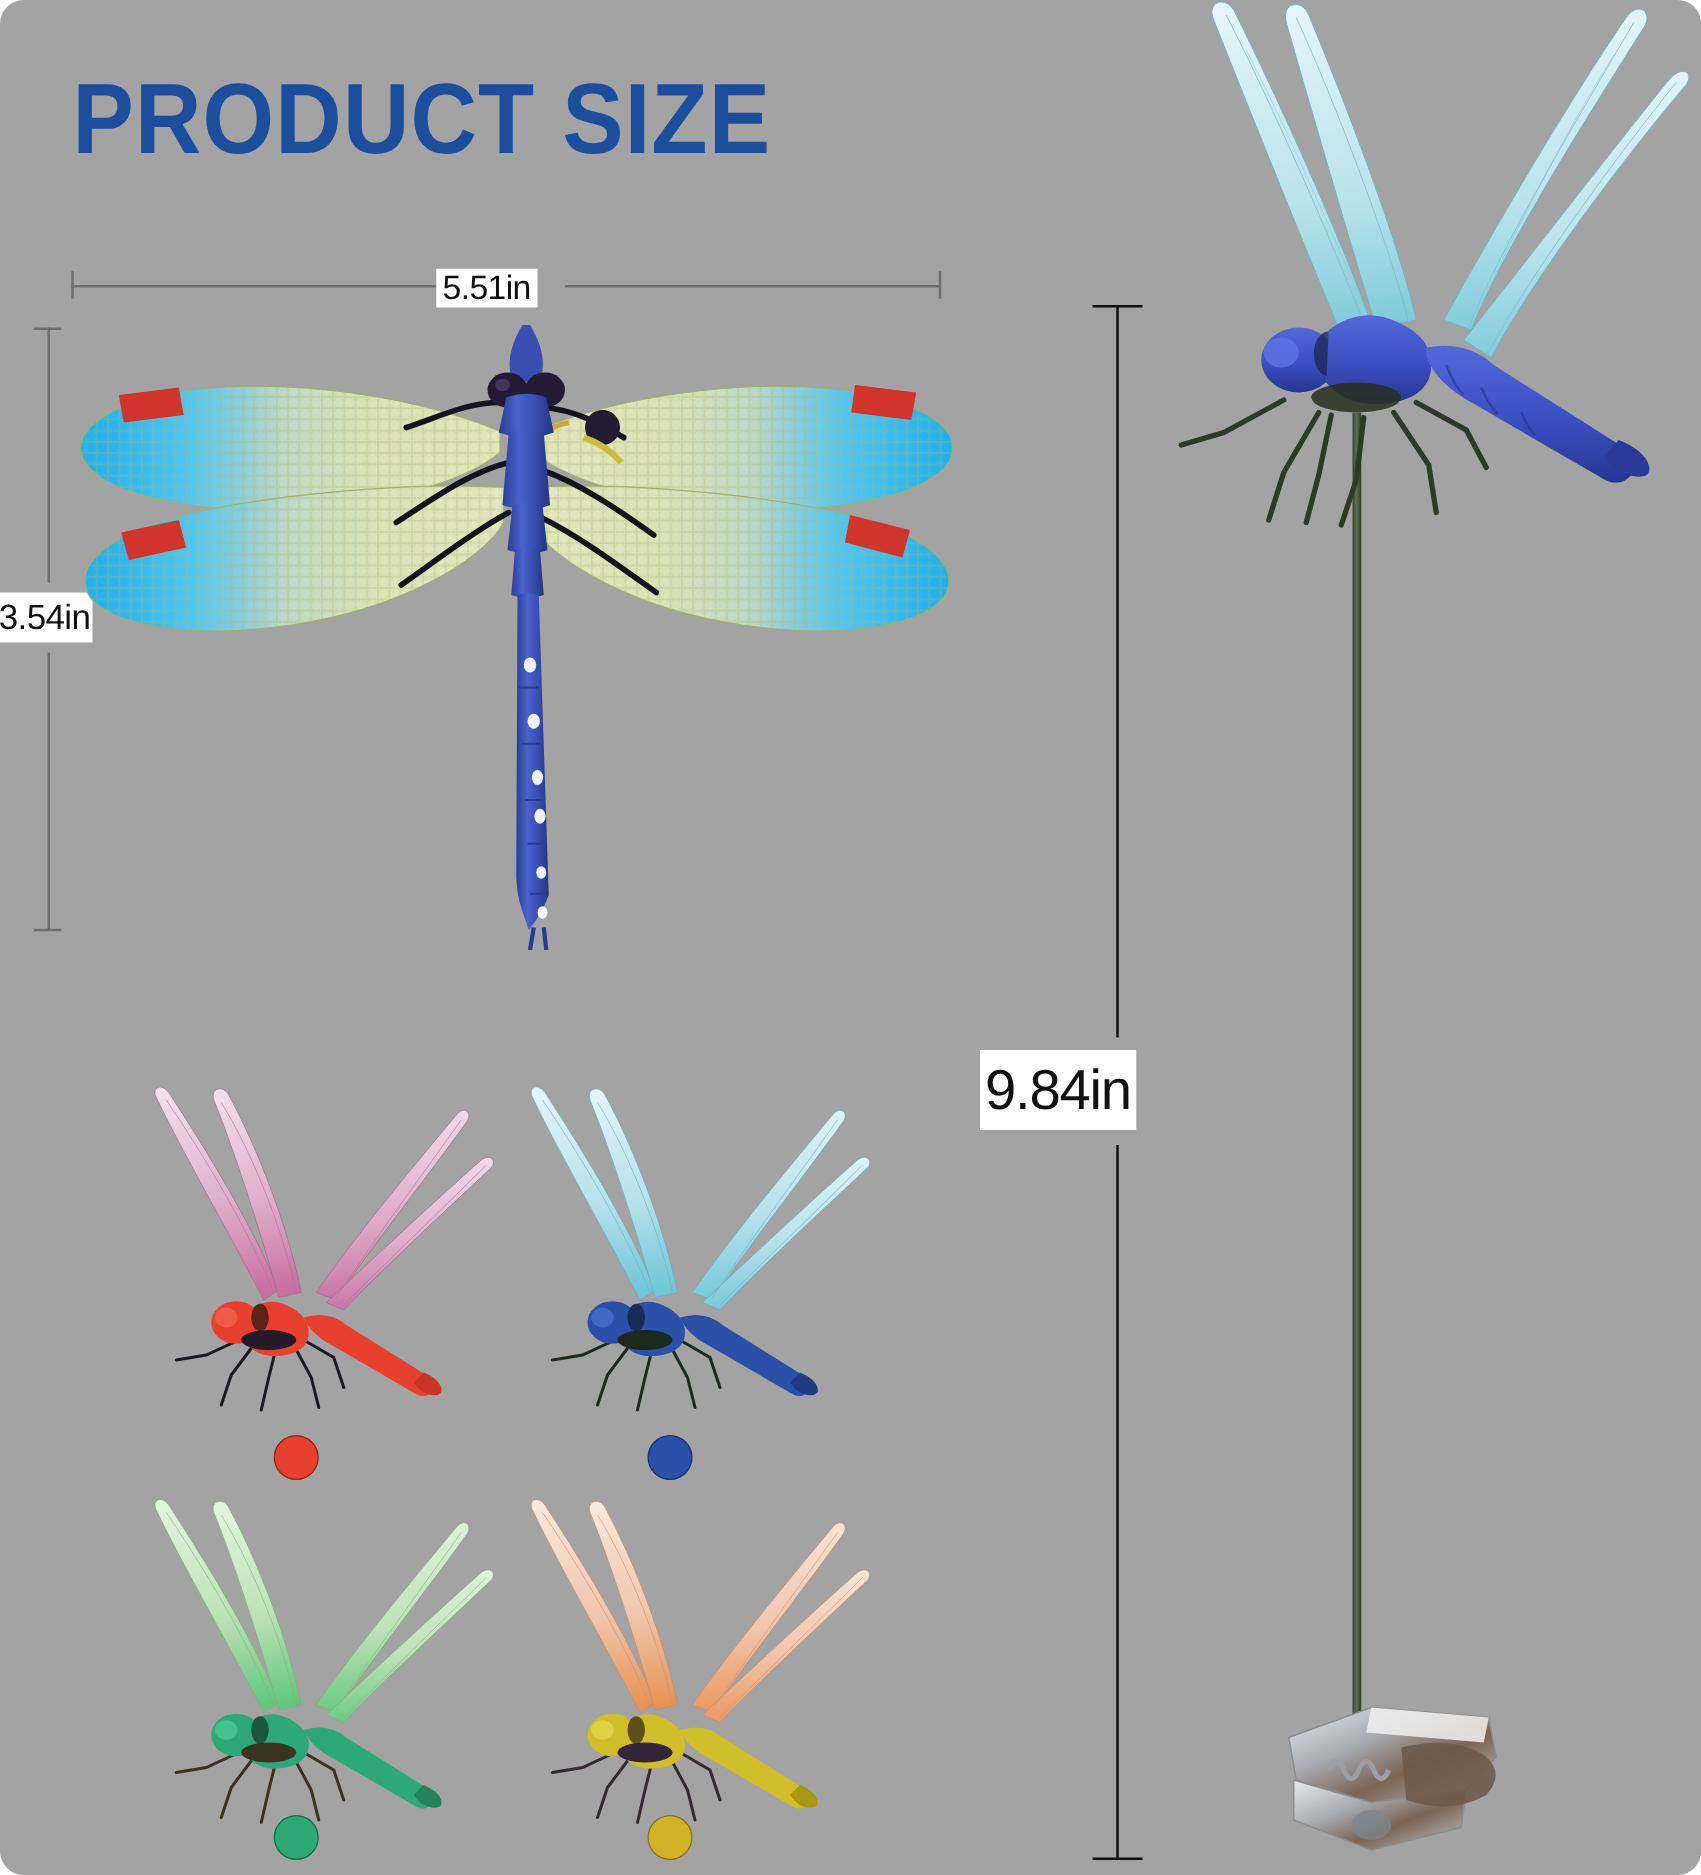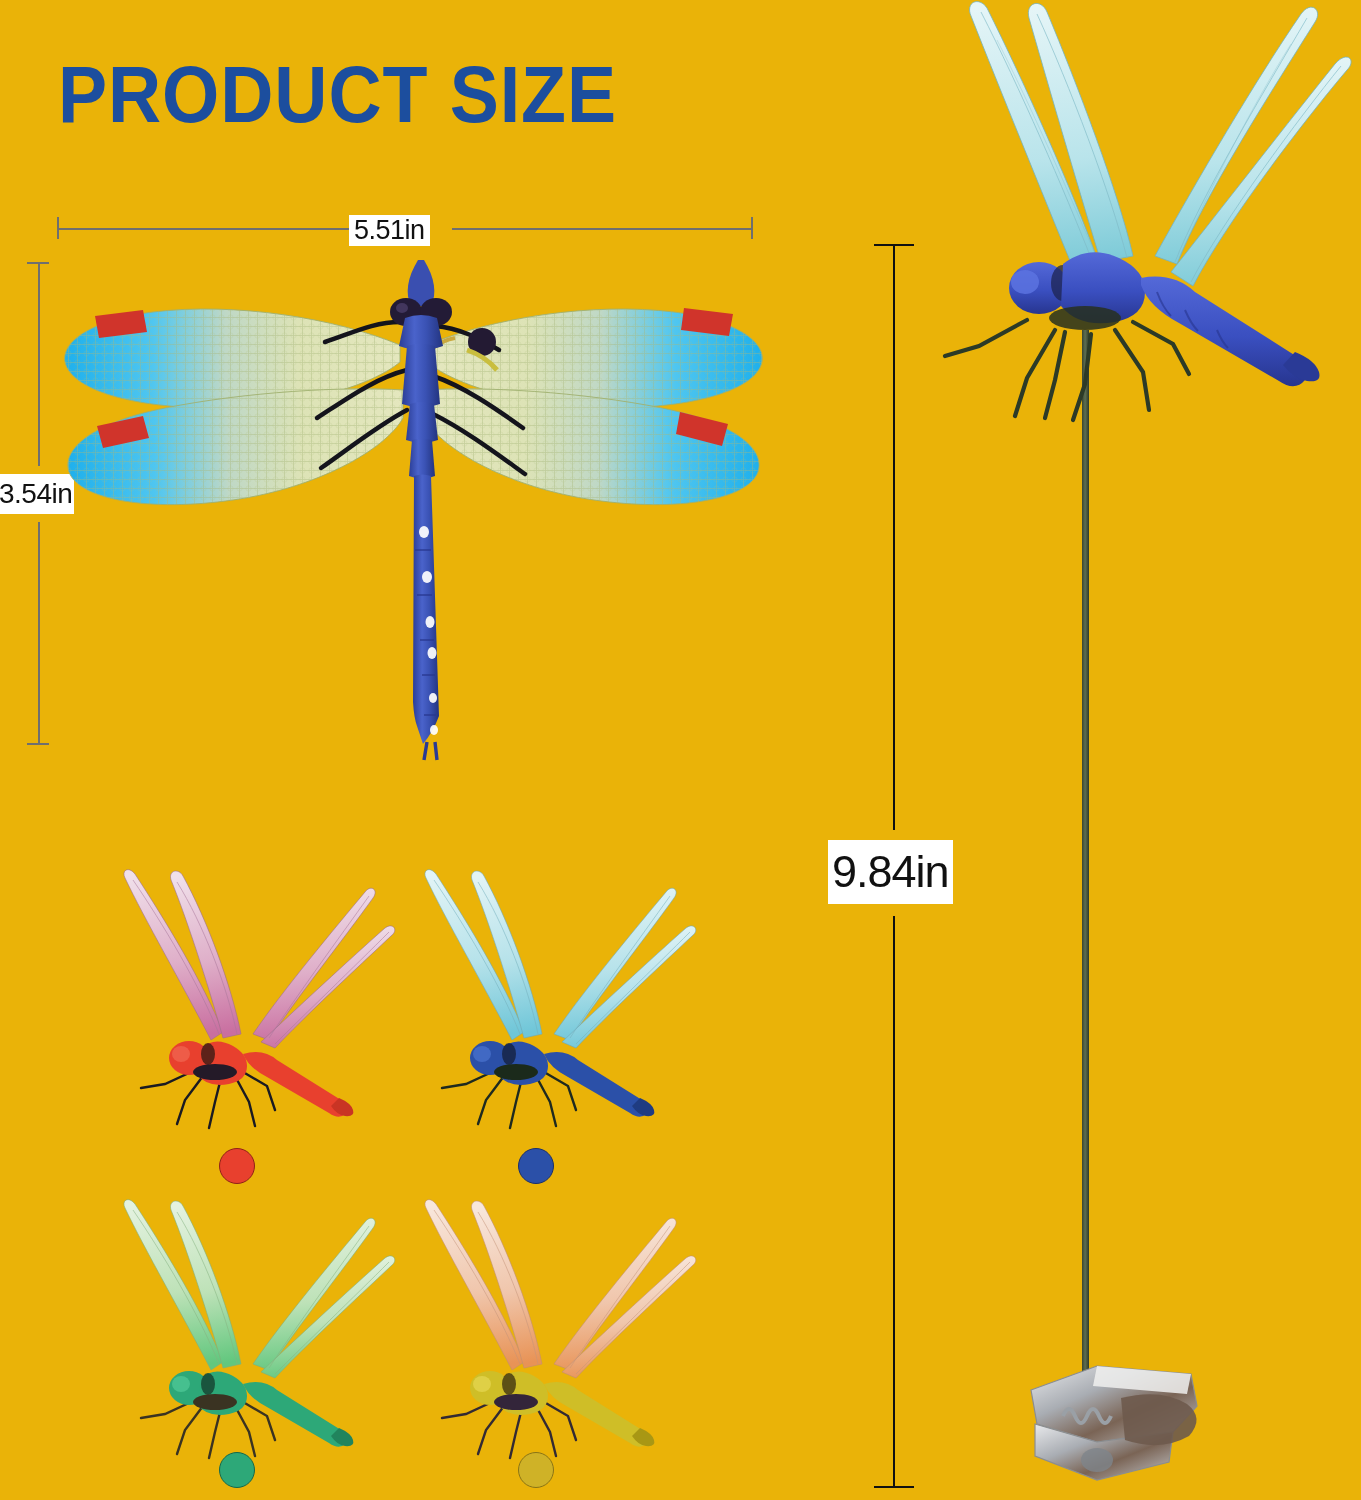--- a/index.html
+++ b/index.html
@@ -2,21 +2,21 @@
 <html><head>
 <meta charset="utf-8">
 <style>
   * { margin:0; padding:0; box-sizing:border-box; }
   html,body { background:#ffffff; }
   body {
     width:1361px; height:1500px;
     font-family:"Liberation Sans", sans-serif;
     position:relative; overflow:hidden;
   }
-  #stage { position:absolute; inset:0; background:#eab308; }
+  #stage { position:absolute; inset:0; background:#a3a3a3;border-radius:19px; }
 
   
   .title {
     position:absolute; left:58px; top:55px;
     font-size:80px; line-height:1;
     font-weight:700; letter-spacing:1px;
     color:#1c4e9e;
     transform:scaleX(0.92); transform-origin:left top;
     white-space:nowrap;
   }
@@ -29,21 +29,21 @@
   .cap-h { position:absolute; height:1.5px; width:22px; background:#6f6f6f; }
 
   .dim-label {
     position:absolute;
     font-family:"Liberation Sans", sans-serif;
     color:#111; background:#fff;
     white-space:nowrap;
   }
   .dim-top { font-size:27px; top:215px; left:349px; padding:0 5px; letter-spacing:-0.5px;}
   .dim-left { font-size:28px; top:474px; left:-3px; padding:4px 2px; letter-spacing:-0.5px;}
-  .dim-right { font-size:45px; top:840px; left:828px; padding:6px 4px; font-weight:400; letter-spacing:-1px;}
+  .dim-right { font-size:45px; top:840px; left:784px; padding:6px 4px; font-weight:400; letter-spacing:-1px;}
 
   
   .colors-head {
     position:absolute; left:296px; top:766px;
     white-space:nowrap; color:#111;
   }
   .colors-head .num { font-size:58px; font-weight:600; vertical-align:-4px; }
   .colors-head .word { font-size:44px; font-weight:400; letter-spacing:1.5px; margin-left:10px;}
 
   

